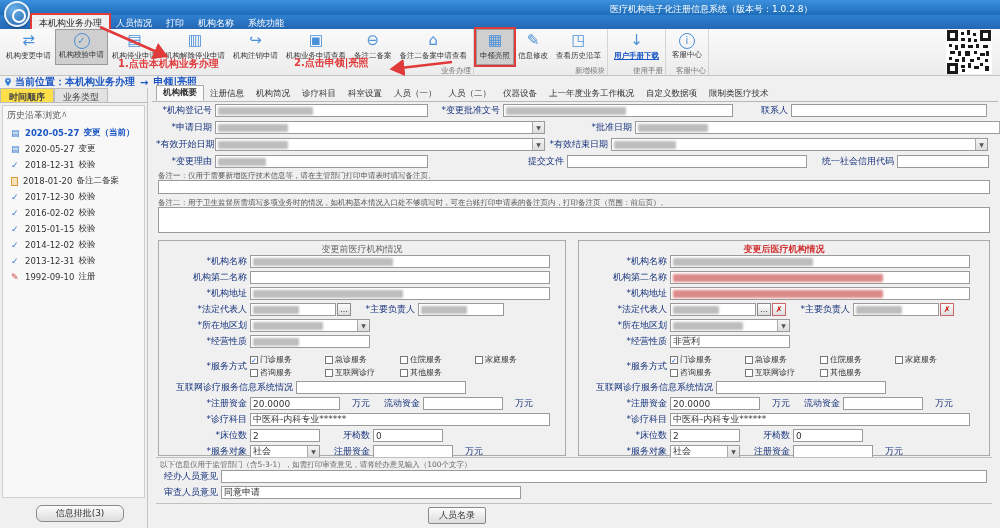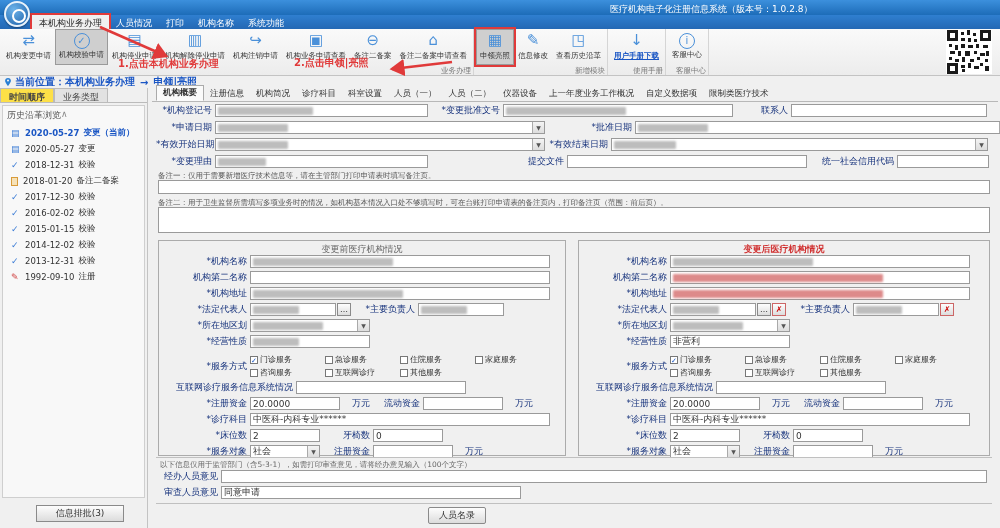--- a/index.html
+++ b/index.html
@@ -60,21 +60,21 @@
   .tree { position:absolute; left:2px; top:17px; right:2px; bottom:30px; background:#f8f8f8; border:1px solid #cfcfcf; }
   .tree-hd { display:flex; padding:3px 6px 3px 4px; color:#555; font-size:9px; }
   .tree-hd .caret { color:#888; cursor:pointer; }
   .hist-item { display:flex; align-items:center; padding:2px 2px 2px 8px; font-size:8.5px; color:#333;
     white-space:nowrap; cursor:pointer; }
   .hist-item.current { color:#1a56c4; font-weight:bold; }
   .h-ico { width:11px; font-size:9px; margin-right:3px; color:#3a7bd5; }
   .h-ico.cert { display:inline-block; width:7px; height:9px; border:1px solid #d89b3a; background:#f6e2b8; margin-right:5px; }
   .h-ico.red { color:#d04040; }
   .side-btn { position:absolute; left:36px; bottom:6px; width:88px; height:17px;
-    background:linear-gradient(#fdfdfd,#dcdcdc); border:1px solid #8a8a8a; border-radius:0;
+    background:linear-gradient(#fdfdfd,#dcdcdc); border:1px solid #8a8a8a; border-radius:6px;
     font-size:9px; text-align:center; line-height:15px; cursor:pointer; }
 
   
   .formarea { position:absolute; left:152px; top:88px; width:846px; height:440px; background:#f0f0f0; }
   .ftabs { display:flex; height:14px; border-bottom:1px solid #b8b8b8; align-items:flex-end; padding-left:4px; }
   .ftab { padding:1px 6px; font-size:8.5px; color:#333; white-space:nowrap; cursor:pointer; }
   .ftab.active { background:#fafafa; border:1px solid #aaa; border-bottom:1px solid #fafafa; font-weight:bold; }
 
   .lbl { color:#16327c; font-size:9px; text-align:right; white-space:nowrap; }
   .inp { background:#fff; border:1px solid #9a9a9a; height:13px; display:flex; align-items:center;

